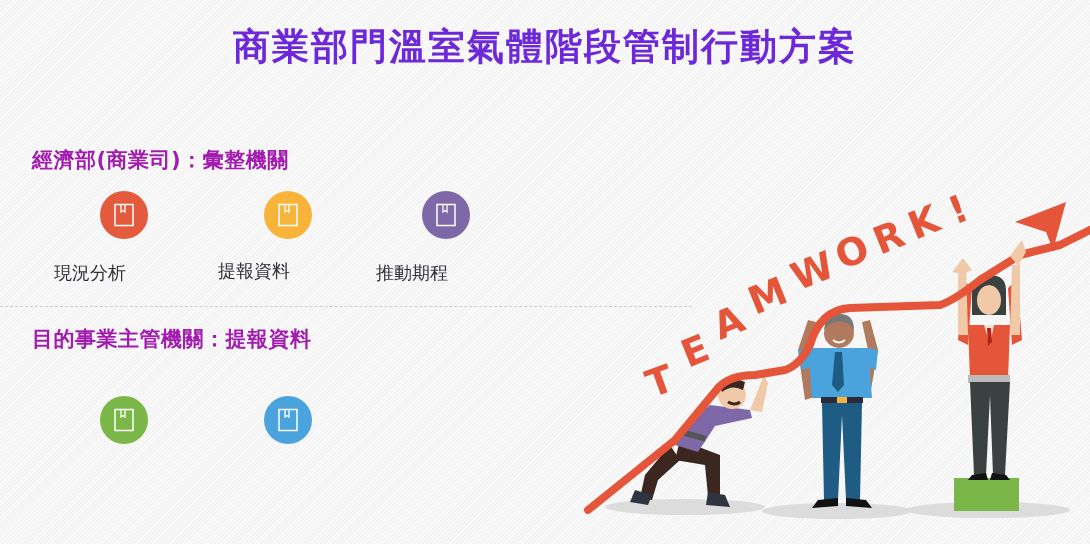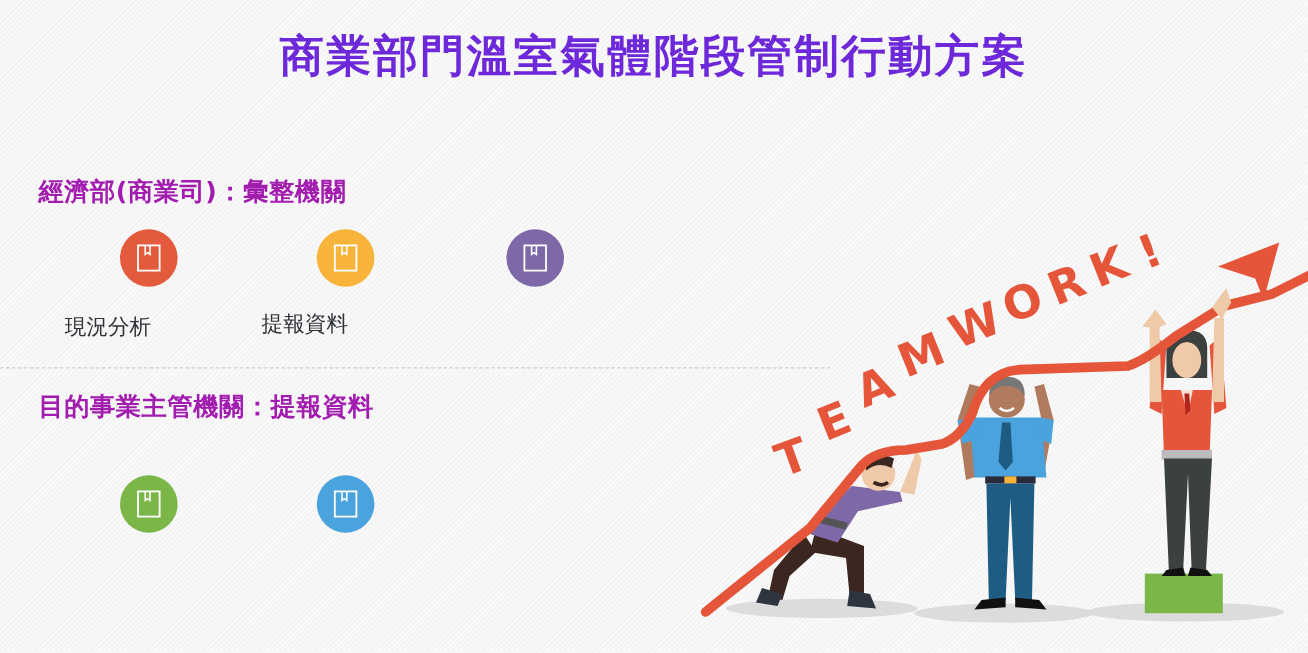--- a/index.html
+++ b/index.html
@@ -60,20 +60,21 @@
   <div class="item-label" style="margin-top:20px;">提報資料</div>
 </div>
 
 <div class="item" style="left:376px; top:191px;">
   <div class="circle" style="background:#7e68a8;">
     <svg width="22" height="24" viewBox="0 0 22 24">
         <rect x="2" y="1.5" width="18" height="21" fill="none" stroke="#fff" stroke-width="1.5"></rect>
         <path d="M8 1.5 V9 L10 7.5 L12 9 V1.5" fill="none" stroke="#fff" stroke-width="1.3"></path>
       </svg>
   </div>
+  <div class="item-label">推動期程</div>
 </div>
 
 <div class="divider"></div>
 
 <div class="section-heading" style="top:324px;">目的事業主管機關：提報資料</div>
 
 <div class="item" style="left:54px; top:396px;">
   <div class="circle" style="background:#7ab648;">
     <svg width="22" height="24" viewBox="0 0 22 24">
         <rect x="2" y="1.5" width="18" height="21" fill="none" stroke="#fff" stroke-width="1.5"></rect>

